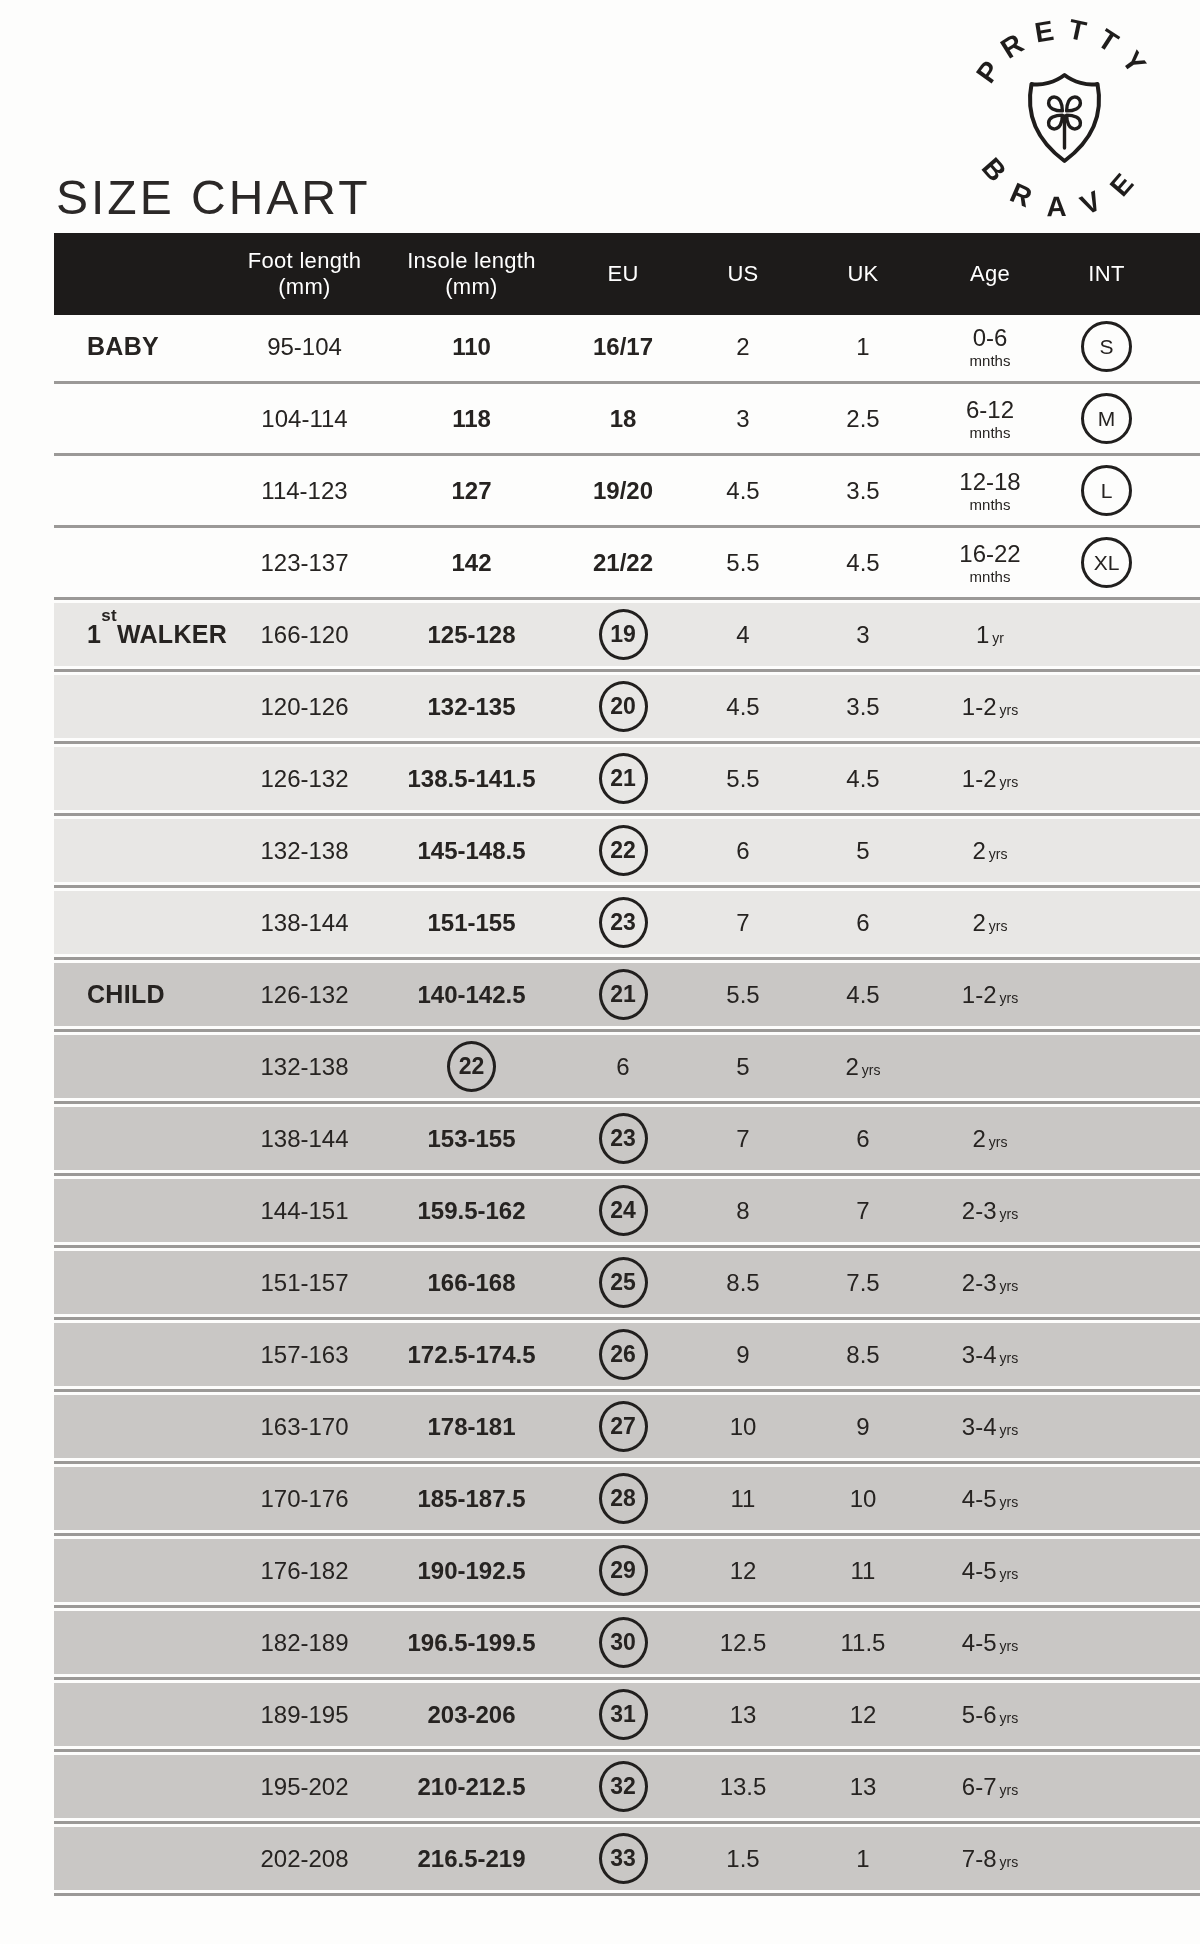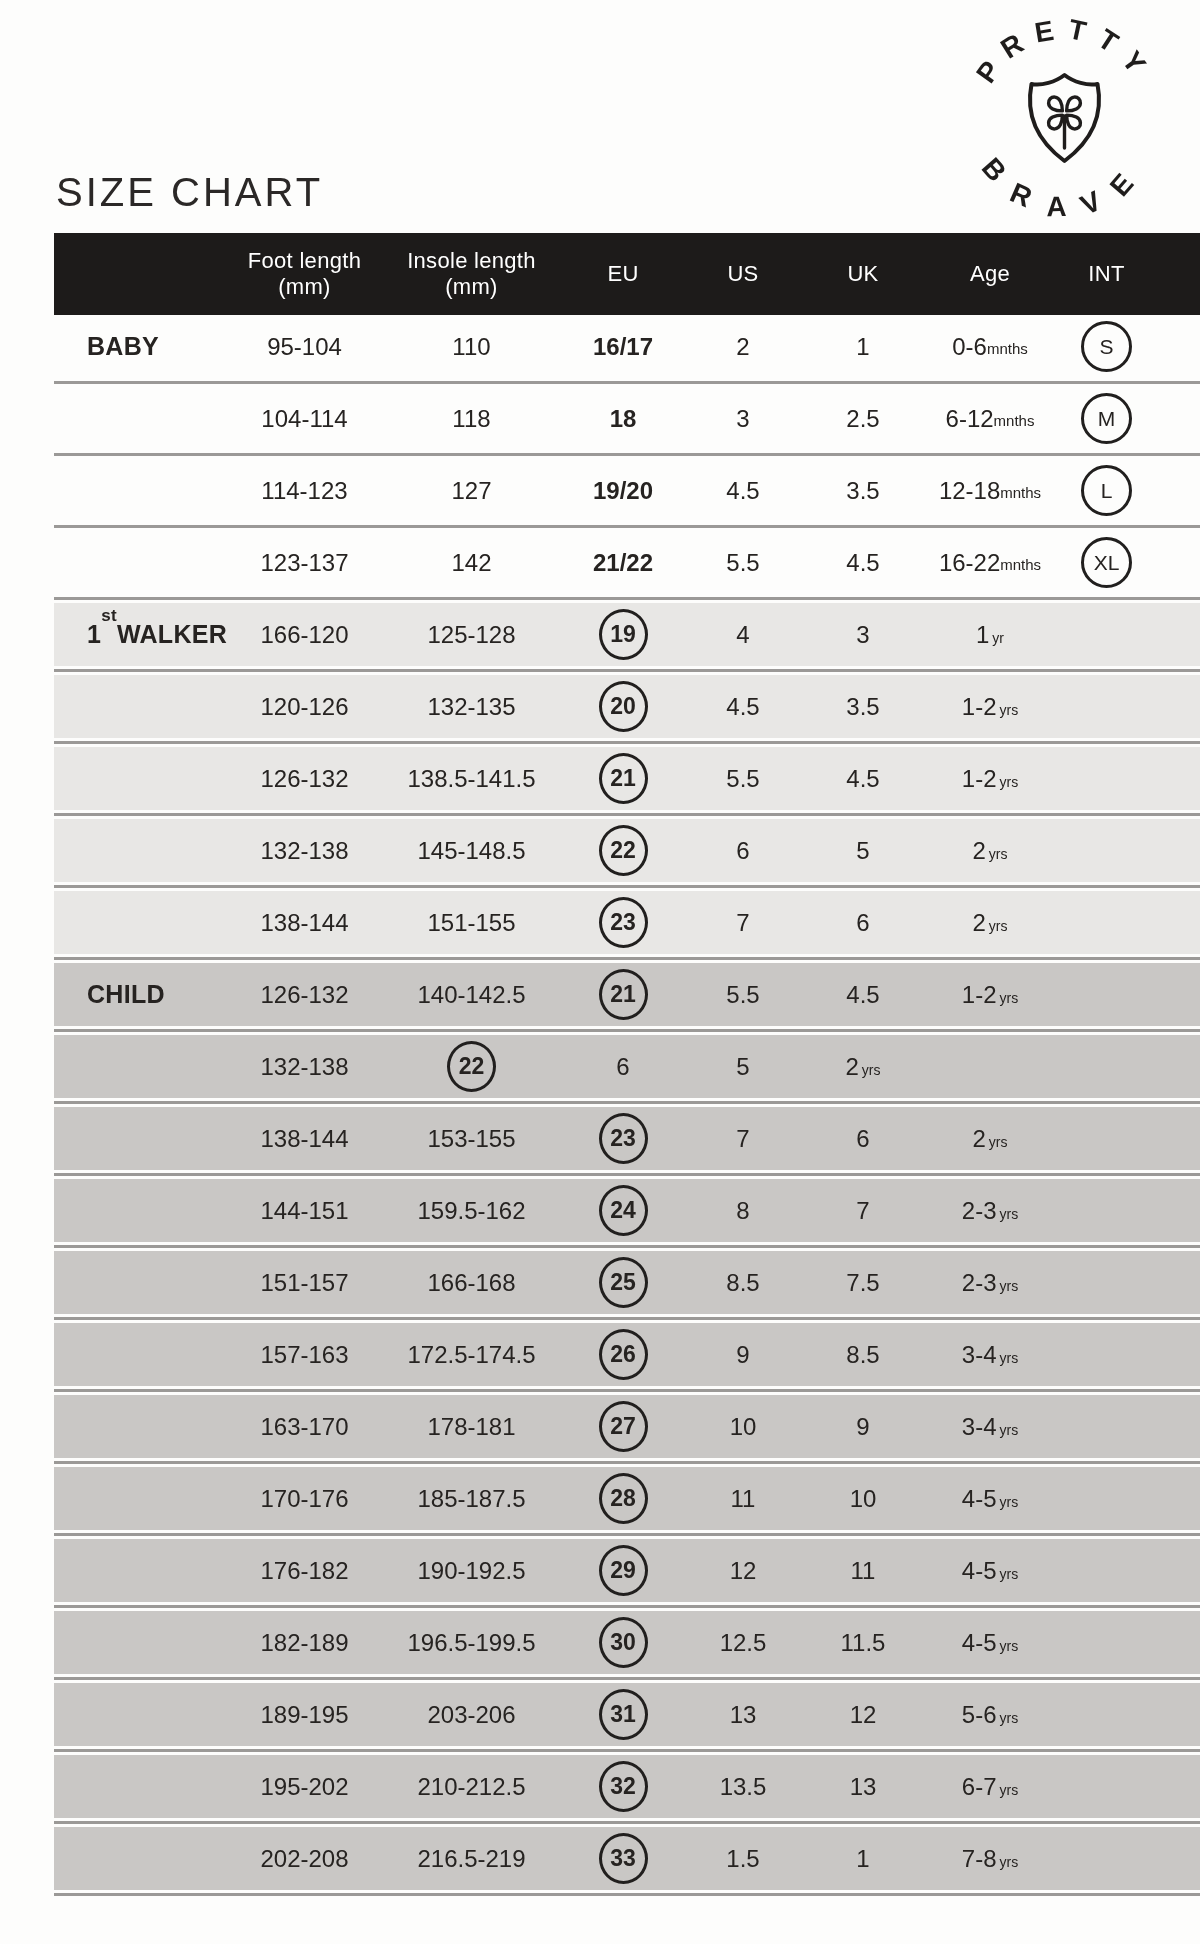--- a/index.html
+++ b/index.html
@@ -12,49 +12,49 @@
     --stroke:#211f1e;
   }
   html,body{margin:0;padding:0;}
   body{background:#ffffff;font-family:"Liberation Sans", sans-serif;color:var(--text);}
   .page{position:relative;width:1200px;height:1944px;background:var(--row-white);overflow:hidden;}
 
   
   .logo{position:absolute;top:10px;left:952px;width:225px;height:220px;}
 
   
-  .title{position:absolute;top:170px;left:56px;font-size:40px;font-weight:400;
+  .title{position:absolute;top:170px;left:56px;font-size:48px;font-weight:400;
          letter-spacing:3px;color:#2b2827;}
 
   
   .size-table{position:absolute;top:233px;left:54px;width:1189px;}
   .grid-row{display:grid;grid-template-columns:175px 151px 183px 120px 120px 120px 134px 99px;}
 
   .thead{background:var(--header-bg);color:#fff;height:82px;}
   .th{display:flex;flex-direction:column;align-items:center;justify-content:center;
       font-size:22px;line-height:1.18;letter-spacing:0.3px;}
   .th .l2{font-size:22px;}
 
   .row{height:63px;}
   .shade-white{background:var(--row-white);}
   .shade-light{background:var(--row-light);}
   .shade-dark{background:var(--row-dark);}
 
   .cell{display:flex;align-items:center;justify-content:center;font-size:24px;color:var(--text);}
   .cell.cat{justify-content:flex-start;padding-left:33px;font-weight:700;font-size:25px;letter-spacing:0.3px;}
   .cell.cat .small{font-size:17px;font-weight:700;align-self:flex-start;margin-top:3px;}
-  .cell.insole{font-weight:400;}
+  .cell.insole{font-weight:700;}
   .cell.eu-bold{font-weight:700;}
 
   .eu-circle{display:flex;align-items:center;justify-content:center;width:43px;height:45px;
              border:3px solid var(--stroke);border-radius:50%;font-weight:700;font-size:23px;}
   .int-circle{display:flex;align-items:center;justify-content:center;width:45px;height:45px;
               border:3px solid var(--stroke);border-radius:50%;font-size:21px;font-weight:400;letter-spacing:0;}
 
-  .age-stack{display:flex;align-items:center;line-height:1;}
+  .age-stack{display:flex;flex-direction:column;align-items:center;line-height:1;}
   .age-stack .v{font-size:24px;}
   .age-stack .u{font-size:15px;margin-top:3px;}
   .age-inline{display:flex;align-items:baseline;line-height:1;}
   .age-inline .v{font-size:24px;}
   .age-inline .u{font-size:14px;margin-left:3px;}
 
   .sep{height:9px;display:flex;align-items:center;background:var(--row-white);}
   .sep-line{width:100%;height:3px;background:var(--sep);}
 </style>
 </head>

